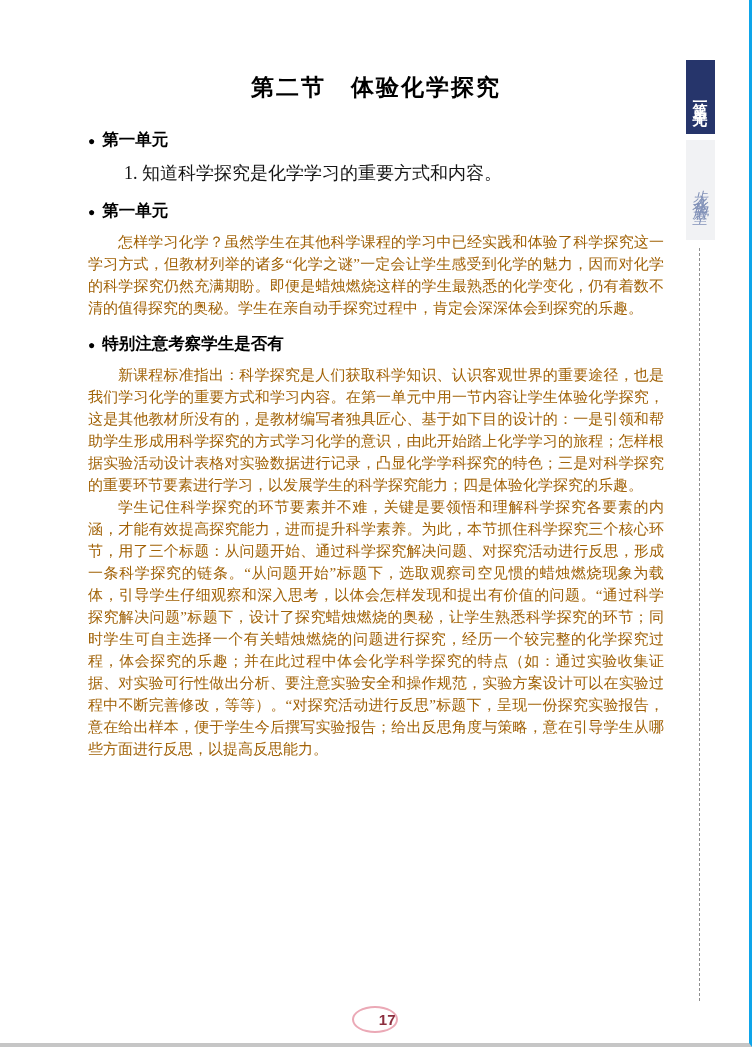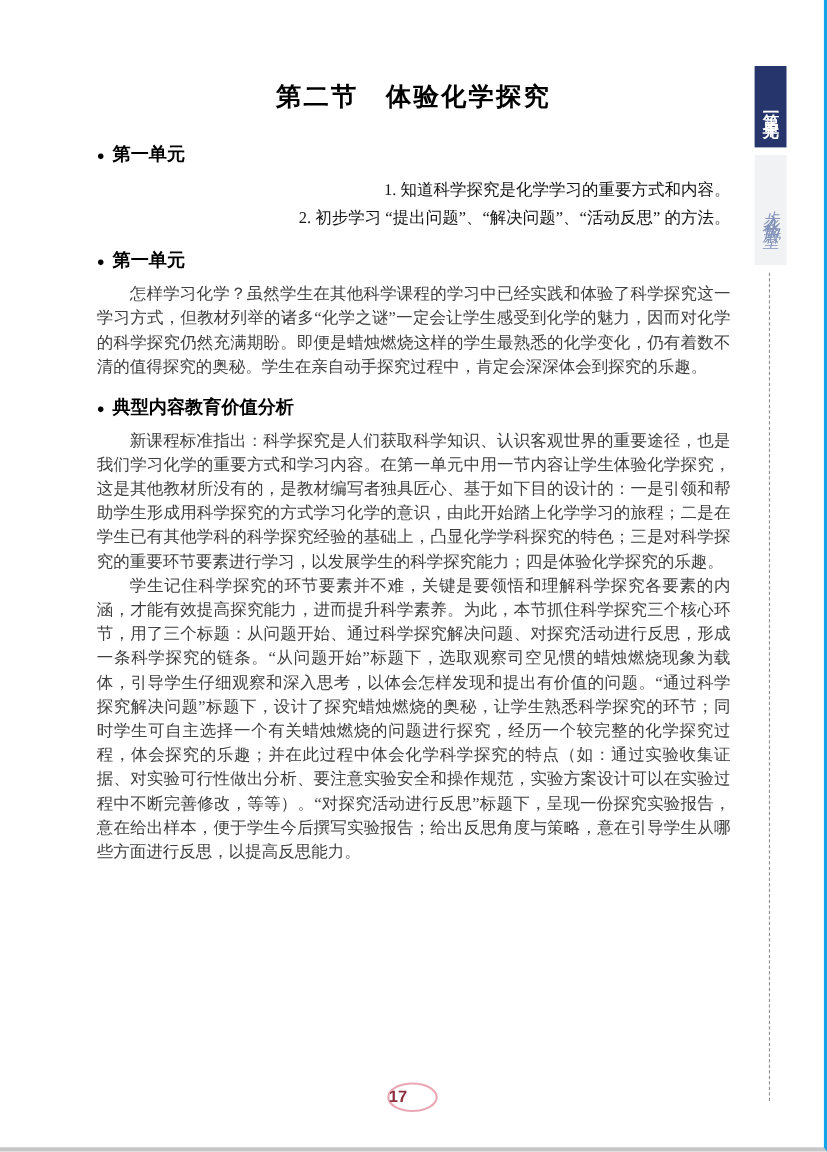--- a/index.html
+++ b/index.html
@@ -42,33 +42,32 @@
     gap: 7px;
     font-family: "Liberation Sans", "DejaVu Sans", sans-serif;
     font-weight: bold;
     font-size: 16.5px;
     color: #000;
     margin: 14px 0 9px 0;
   }
   .sec-head .bullet { font-size: 12px; line-height: 1; position: relative; top: 1px; }
 
   .goal {
-    font-size: 15px;
+    font-size: 18px;
     line-height: 26px;
     padding-left: 2em;
     color: #151515;
-    text-align: right;
   }
 
   .para {
     font-size: 15px;
     line-height: 22px;
     text-align: justify;
     text-indent: 2em;
-    color: #404040;
+    color: #a16207;
   }
 
   
   .dashed-rule {
     position: absolute;
     right: 49px;
     top: 248px;
     bottom: 42px;
     width: 0;
     border-left: 1px dashed #8f8f8f;
@@ -108,29 +107,29 @@
     height: 100px;
     width: 29px;
     display: inline-block;
   }
 
   
   .page-num {
     position: absolute;
     left: 50%;
     transform: translateX(-50%);
-    top: 984px;
+    top: 1006px;
     width: 46px;
     height: 27px;
     border: 2px solid #eba9b6;
     border-radius: 50%;
     background: #fff;
     display: flex;
     align-items: center;
-    justify-content: flex-start;
+    justify-content: flex-end;
     font-size: 15px;
     font-weight: bold;
     color: #8c2e3e;
     font-family: "Liberation Sans", "DejaVu Sans", sans-serif;
   }
 </style>
 </head>
 <body>
 
 <div class="sheet">
@@ -138,37 +137,36 @@
   <div class="content">
 
     <h1 class="page-title">第二节　体验化学探究</h1>
 
     <div class="section">
       <div class="sec-head">
         <span class="bullet">●</span>
         <span>第一单元</span>
       </div>
       <p class="goal">1. 知道科学探究是化学学习的重要方式和内容。</p>
-      <p class="goal">2. 初步学习 “提出问题”、“解决问题”、“活动反思” 的方法。</p>
     </div>
 
     <div class="section">
       <div class="sec-head">
         <span class="bullet">●</span>
         <span>第一单元</span>
       </div>
       <p class="para">怎样学习化学？虽然学生在其他科学课程的学习中已经实践和体验了科学探究这一学习方式，但教材列举的诸多“化学之谜”一定会让学生感受到化学的魅力，因而对化学的科学探究仍然充满期盼。即便是蜡烛燃烧这样的学生最熟悉的化学变化，仍有着数不清的值得探究的奥秘。学生在亲自动手探究过程中，肯定会深深体会到探究的乐趣。</p>
     </div>
 
     <div class="section">
       <div class="sec-head">
         <span class="bullet">●</span>
-        <span>典型内容教育价值分析</span>
+        <span>特别注意考察学生是否有</span>
       </div>
-      <p class="para">新课程标准指出：科学探究是人们获取科学知识、认识客观世界的重要途径，也是我们学习化学的重要方式和学习内容。在第一单元中用一节内容让学生体验化学探究，这是其他教材所没有的，是教材编写者独具匠心、基于如下目的设计的：一是引领和帮助学生形成用科学探究的方式学习化学的意识，由此开始踏上化学学习的旅程；二是在学生已有其他学科的科学探究经验的基础上，凸显化学学科探究的特色；三是对科学探究的重要环节要素进行学习，以发展学生的科学探究能力；四是体验化学探究的乐趣。</p>
+      <p class="para">新课程标准指出：科学探究是人们获取科学知识、认识客观世界的重要途径，也是我们学习化学的重要方式和学习内容。在第一单元中用一节内容让学生体验化学探究，这是其他教材所没有的，是教材编写者独具匠心、基于如下目的设计的：一是引领和帮助学生形成用科学探究的方式学习化学的意识，由此开始踏上化学学习的旅程；怎样根据实验活动设计表格对实验数据进行记录，凸显化学学科探究的特色；三是对科学探究的重要环节要素进行学习，以发展学生的科学探究能力；四是体验化学探究的乐趣。</p>
       <p class="para">学生记住科学探究的环节要素并不难，关键是要领悟和理解科学探究各要素的内涵，才能有效提高探究能力，进而提升科学素养。为此，本节抓住科学探究三个核心环节，用了三个标题：从问题开始、通过科学探究解决问题、对探究活动进行反思，形成一条科学探究的链条。“从问题开始”标题下，选取观察司空见惯的蜡烛燃烧现象为载体，引导学生仔细观察和深入思考，以体会怎样发现和提出有价值的问题。“通过科学探究解决问题”标题下，设计了探究蜡烛燃烧的奥秘，让学生熟悉科学探究的环节；同时学生可自主选择一个有关蜡烛燃烧的问题进行探究，经历一个较完整的化学探究过程，体会探究的乐趣；并在此过程中体会化学科学探究的特点（如：通过实验收集证据、对实验可行性做出分析、要注意实验安全和操作规范，实验方案设计可以在实验过程中不断完善修改，等等）。“对探究活动进行反思”标题下，呈现一份探究实验报告，意在给出样本，便于学生今后撰写实验报告；给出反思角度与策略，意在引导学生从哪些方面进行反思，以提高反思能力。</p>
     </div>
 
   </div>
 
   <div class="dashed-rule"></div>
 
   <aside class="side-tab">
     <div class="unit-label">第一单元</div>
     <div class="unit-title">步入化学殿堂</div>

